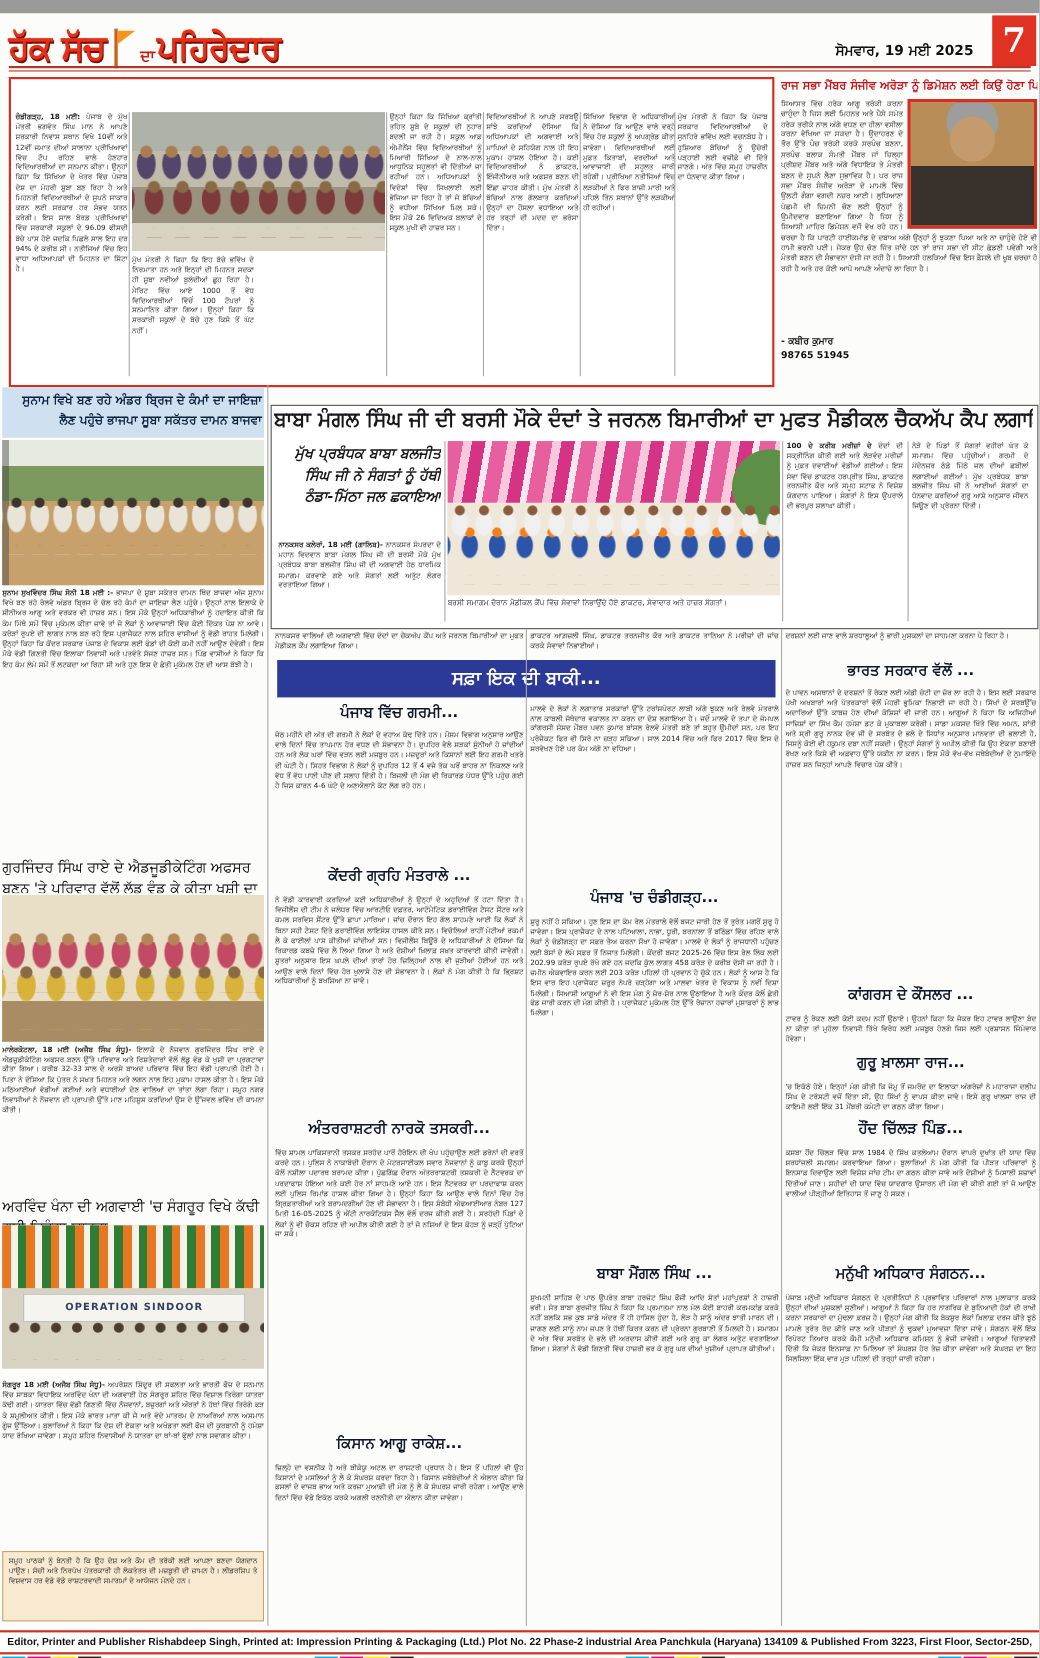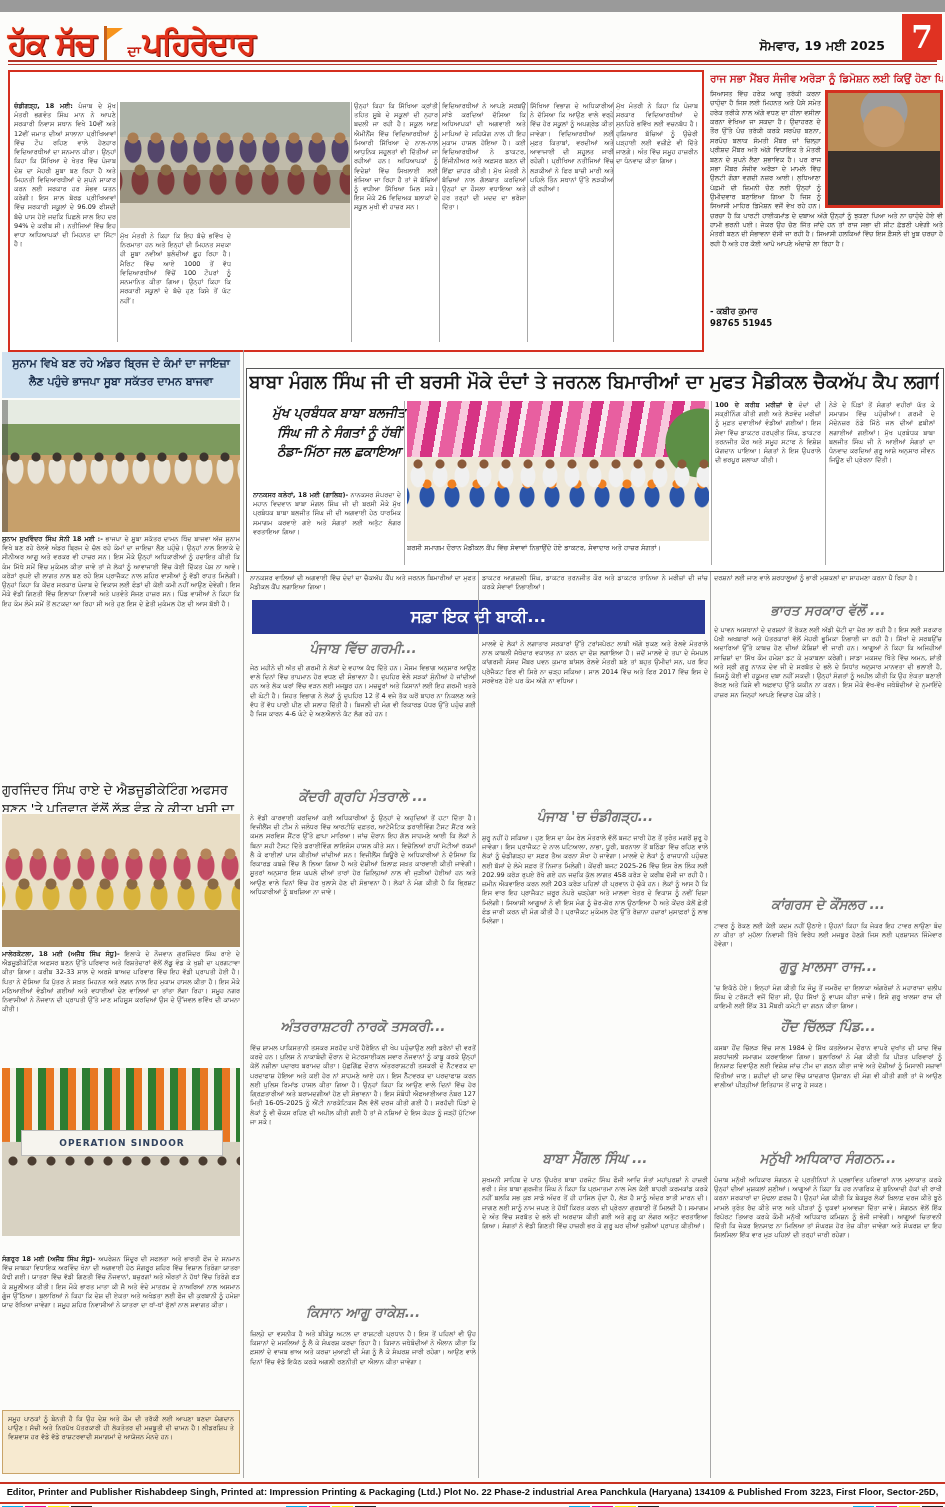--- a/index.html
+++ b/index.html
@@ -14,42 +14,42 @@
   .flag{display:inline-block;width:24px;height:36px;position:relative;margin:0 1px}
   .flag:before{content:"";position:absolute;left:4px;top:0;width:3px;height:36px;background:#c8601a}
   .flag:after{content:"";position:absolute;left:7px;top:2px;border-left:16px solid #f7941d;border-bottom:12px solid transparent}
   .edition-date{position:absolute;left:700px;top:26px;width:185px;text-align:right;font-weight:bold;font-size:12.5px;color:#111}
   .pagenum{position:absolute;left:902px;top:2px;width:40px;height:46px;background:#e03222;color:#fff;
            font-family:"DejaVu Serif","Liberation Serif",serif;font-weight:bold;font-size:31px;text-align:center;line-height:46px}
   .rule{position:absolute;left:8px;width:929px;background:#b5352a;height:2px}
   
   .bt{font-size:6.5px;line-height:1.42;text-align:justify;color:#1b1b1b;overflow:hidden;word-break:break-word}
   .bt b{font-weight:bold}
-  .chead{font-weight:bold;font-style:italic;font-size:13.5px;text-align:center;white-space:nowrap;overflow:hidden;color:#737373}
+  .chead{font-weight:bold;font-size:13.5px;text-align:center;white-space:nowrap;overflow:hidden;color:#0f172a}
   .vl{position:absolute;width:1px;background:#a8a8a8}
   
   .leadbox{position:absolute;left:8px;top:58px;width:692px;height:278px;border:2px solid #d42f1f;background:#fff}
   .lead-head{position:absolute;left:4px;top:2px;width:684px;height:26px;font-size:15.5px;font-weight:bold;
              text-align:center;white-space:nowrap;overflow:hidden}
   
   .rajya-head{position:absolute;left:0;top:2px;width:233px;font-size:10.4px;font-weight:bold;color:#c4161c;
               text-align:center;white-space:nowrap;overflow:hidden}
   .sign{font-size:8.5px;font-weight:bold;text-align:left;color:#111}
   
   .sunam-head{position:absolute;left:2px;top:340px;width:238px;height:46px;background:#cfe1f0;color:#0e2240;
-              font-size:11px;font-weight:bold;text-align:center;line-height:1.6;box-sizing:border-box;padding:3px 2px;overflow:hidden}
+              font-size:11px;font-weight:bold;text-align:right;line-height:1.6;box-sizing:border-box;padding:3px 2px;overflow:hidden}
   .small-head{font-size:13px;font-weight:normal;line-height:1.45;overflow:hidden;color:#000}
   .creambox{position:absolute;left:2px;top:1398px;width:238px;height:64px;background:#f7ead0;border:1px solid #c9a469;
             box-sizing:border-box;padding:4px 5px}
   
   .campbox{position:absolute;left:246px;top:356px;width:696px;height:202px;border:1px solid #555;background:#fff}
   .camp-head{position:absolute;left:2px;top:2px;width:690px;font-size:18.5px;font-weight:bold;text-align:center;
              white-space:nowrap;overflow:hidden}
-  .camp-sub{position:absolute;left:18px;top:34px;width:148px;height:86px;font-size:13px;font-weight:bold;font-style:italic;
-            text-align:center;line-height:1.5;overflow:hidden}
+  .camp-sub{position:absolute;left:6px;top:34px;width:148px;height:86px;font-size:13px;font-weight:bold;font-style:italic;
+            text-align:right;line-height:1.5;overflow:hidden}
   .caption{font-size:6.8px;text-align:left;color:#222;overflow:hidden}
   
   .banner{position:absolute;left:252px;top:588px;width:453px;height:34px;background:#2b3a96;color:#fff;
           font-size:16.5px;font-weight:bold;text-align:center;line-height:34px;overflow:hidden}
   .notebox{position:absolute;left:246px;top:1438px;width:462px;height:28px;border:2px solid #1c1c1c;box-sizing:border-box;
            padding:2px 4px;background:#fff}
   
   .footer{position:absolute;left:0;top:1470px;width:945px;height:22px;box-sizing:border-box;
           border-top:2px solid #c93222;border-bottom:2px solid #c93222;background:#fff;
           font-family:"Liberation Sans","DejaVu Sans",sans-serif;font-weight:bold;font-size:9.3px;
@@ -177,21 +177,21 @@
   </div>
 
   <div class="small-head abs" style="left:2px;top:769px;width:238px;height:31px">ਗੁਰਜਿੰਦਰ ਸਿੰਘ ਰਾਏ ਦੇ ਐਡਜੂਡੀਕੇਟਿੰਗ ਅਫਸਰ ਬਣਨ 'ਤੇ ਪਰਿਵਾਰ ਵੱਲੋਂ ਲੱਡੂ ਵੰਡ ਕੇ ਕੀਤਾ ਖੁਸ਼ੀ ਦਾ ਪ੍ਰਗਟਾਵਾ</div>
   <div class="ph ph-family" style="left:2px;top:802px;width:238px;height:133px"></div>
   <div class="bt abs" style="left:2px;top:938px;width:238px;height:136px">
     <b>ਮਾਲੇਰਕੋਟਲਾ, 18 ਮਈ (ਅਜੈਬ ਸਿੰਘ ਸੰਧੂ)-</b>
     <span>ਇਲਾਕੇ ਦੇ ਨੌਜਵਾਨ ਗੁਰਜਿੰਦਰ ਸਿੰਘ ਰਾਏ ਦੇ ਐਡਜੂਡੀਕੇਟਿੰਗ ਅਫਸਰ ਬਣਨ ਉੱਤੇ ਪਰਿਵਾਰ ਅਤੇ ਰਿਸ਼ਤੇਦਾਰਾਂ ਵੱਲੋਂ ਲੱਡੂ ਵੰਡ ਕੇ ਖੁਸ਼ੀ ਦਾ ਪ੍ਰਗਟਾਵਾ ਕੀਤਾ ਗਿਆ। ਕਰੀਬ 32-33 ਸਾਲ ਦੇ ਅਰਸੇ ਬਾਅਦ ਪਰਿਵਾਰ ਵਿੱਚ ਇਹ ਵੱਡੀ ਪ੍ਰਾਪਤੀ ਹੋਈ ਹੈ। ਪਿਤਾ ਨੇ ਦੱਸਿਆ ਕਿ ਪੁੱਤਰ ਨੇ ਸਖ਼ਤ ਮਿਹਨਤ ਅਤੇ ਲਗਨ ਨਾਲ ਇਹ ਮੁਕਾਮ ਹਾਸਲ ਕੀਤਾ ਹੈ। ਇਸ ਮੌਕੇ ਮਠਿਆਈਆਂ ਵੰਡੀਆਂ ਗਈਆਂ ਅਤੇ ਵਧਾਈਆਂ ਦੇਣ ਵਾਲਿਆਂ ਦਾ ਤਾਂਤਾ ਲੱਗਾ ਰਿਹਾ। ਸਮੂਹ ਨਗਰ ਨਿਵਾਸੀਆਂ ਨੇ ਨੌਜਵਾਨ ਦੀ ਪ੍ਰਾਪਤੀ ਉੱਤੇ ਮਾਣ ਮਹਿਸੂਸ ਕਰਦਿਆਂ ਉਸ ਦੇ ਉੱਜਵਲ ਭਵਿੱਖ ਦੀ ਕਾਮਨਾ ਕੀਤੀ।</span>
   </div>
 
   <div class="small-head abs" style="left:2px;top:1077px;width:238px;height:31px">ਅਰਵਿੰਦ ਖੰਨਾ ਦੀ ਅਗਵਾਈ 'ਚ ਸੰਗਰੂਰ ਵਿਖੇ ਕੱਢੀ ਗਈ ਤਿਰੰਗਾ ਯਾਤਰਾ</div>
-  <div class="ph ph-tiranga" style="left:2px;top:1056px;width:238px;height:168px">
+  <div class="ph ph-tiranga" style="left:2px;top:1102px;width:238px;height:130px">
     <span class="op-banner">OPERATION SINDOOR</span>
   </div>
   <div class="bt abs" style="left:2px;top:1243px;width:238px;height:152px">
     <b>ਸੰਗਰੂਰ 18 ਮਈ (ਅਜੈਬ ਸਿੰਘ ਸੰਧੂ)-</b>
     <span>ਅਪਰੇਸ਼ਨ ਸਿੰਦੂਰ ਦੀ ਸਫਲਤਾ ਅਤੇ ਭਾਰਤੀ ਫੌਜ ਦੇ ਸਨਮਾਨ ਵਿੱਚ ਸਾਬਕਾ ਵਿਧਾਇਕ ਅਰਵਿੰਦ ਖੰਨਾ ਦੀ ਅਗਵਾਈ ਹੇਠ ਸੰਗਰੂਰ ਸ਼ਹਿਰ ਵਿੱਚ ਵਿਸ਼ਾਲ ਤਿਰੰਗਾ ਯਾਤਰਾ ਕੱਢੀ ਗਈ। ਯਾਤਰਾ ਵਿੱਚ ਵੱਡੀ ਗਿਣਤੀ ਵਿੱਚ ਨੌਜਵਾਨਾਂ, ਬਜ਼ੁਰਗਾਂ ਅਤੇ ਔਰਤਾਂ ਨੇ ਹੱਥਾਂ ਵਿੱਚ ਤਿਰੰਗੇ ਫੜ ਕੇ ਸ਼ਮੂਲੀਅਤ ਕੀਤੀ। ਇਸ ਮੌਕੇ ਭਾਰਤ ਮਾਤਾ ਕੀ ਜੈ ਅਤੇ ਵੰਦੇ ਮਾਤਰਮ ਦੇ ਨਾਅਰਿਆਂ ਨਾਲ ਅਸਮਾਨ ਗੂੰਜ ਉੱਠਿਆ। ਬੁਲਾਰਿਆਂ ਨੇ ਕਿਹਾ ਕਿ ਦੇਸ਼ ਦੀ ਏਕਤਾ ਅਤੇ ਅਖੰਡਤਾ ਲਈ ਫੌਜ ਦੀ ਕੁਰਬਾਨੀ ਨੂੰ ਹਮੇਸ਼ਾ ਯਾਦ ਰੱਖਿਆ ਜਾਵੇਗਾ। ਸਮੂਹ ਸ਼ਹਿਰ ਨਿਵਾਸੀਆਂ ਨੇ ਯਾਤਰਾ ਦਾ ਥਾਂ-ਥਾਂ ਫੁੱਲਾਂ ਨਾਲ ਸਵਾਗਤ ਕੀਤਾ।</span>
   </div>
 
   <div class="creambox">
     <div class="bt" style="height:54px">ਸਮੂਹ ਪਾਠਕਾਂ ਨੂੰ ਬੇਨਤੀ ਹੈ ਕਿ ਉਹ ਦੇਸ਼ ਅਤੇ ਕੌਮ ਦੀ ਤਰੱਕੀ ਲਈ ਆਪਣਾ ਬਣਦਾ ਯੋਗਦਾਨ ਪਾਉਣ। ਸੱਚੀ ਅਤੇ ਨਿਰਪੱਖ ਪੱਤਰਕਾਰੀ ਹੀ ਲੋਕਤੰਤਰ ਦੀ ਮਜ਼ਬੂਤੀ ਦੀ ਜ਼ਾਮਨ ਹੈ। ਲੀਡਰਸ਼ਿਪ ਤੇ ਵਿਸ਼ਵਾਸ ਹਰ ਵੱਡੇ ਵੱਡੇ ਰਾਸ਼ਟਰਵਾਦੀ ਸਮਾਗਮਾਂ ਦੇ ਆਯੋਜਨ ਮੰਨਦੇ ਹਨ।</div>
   </div>

